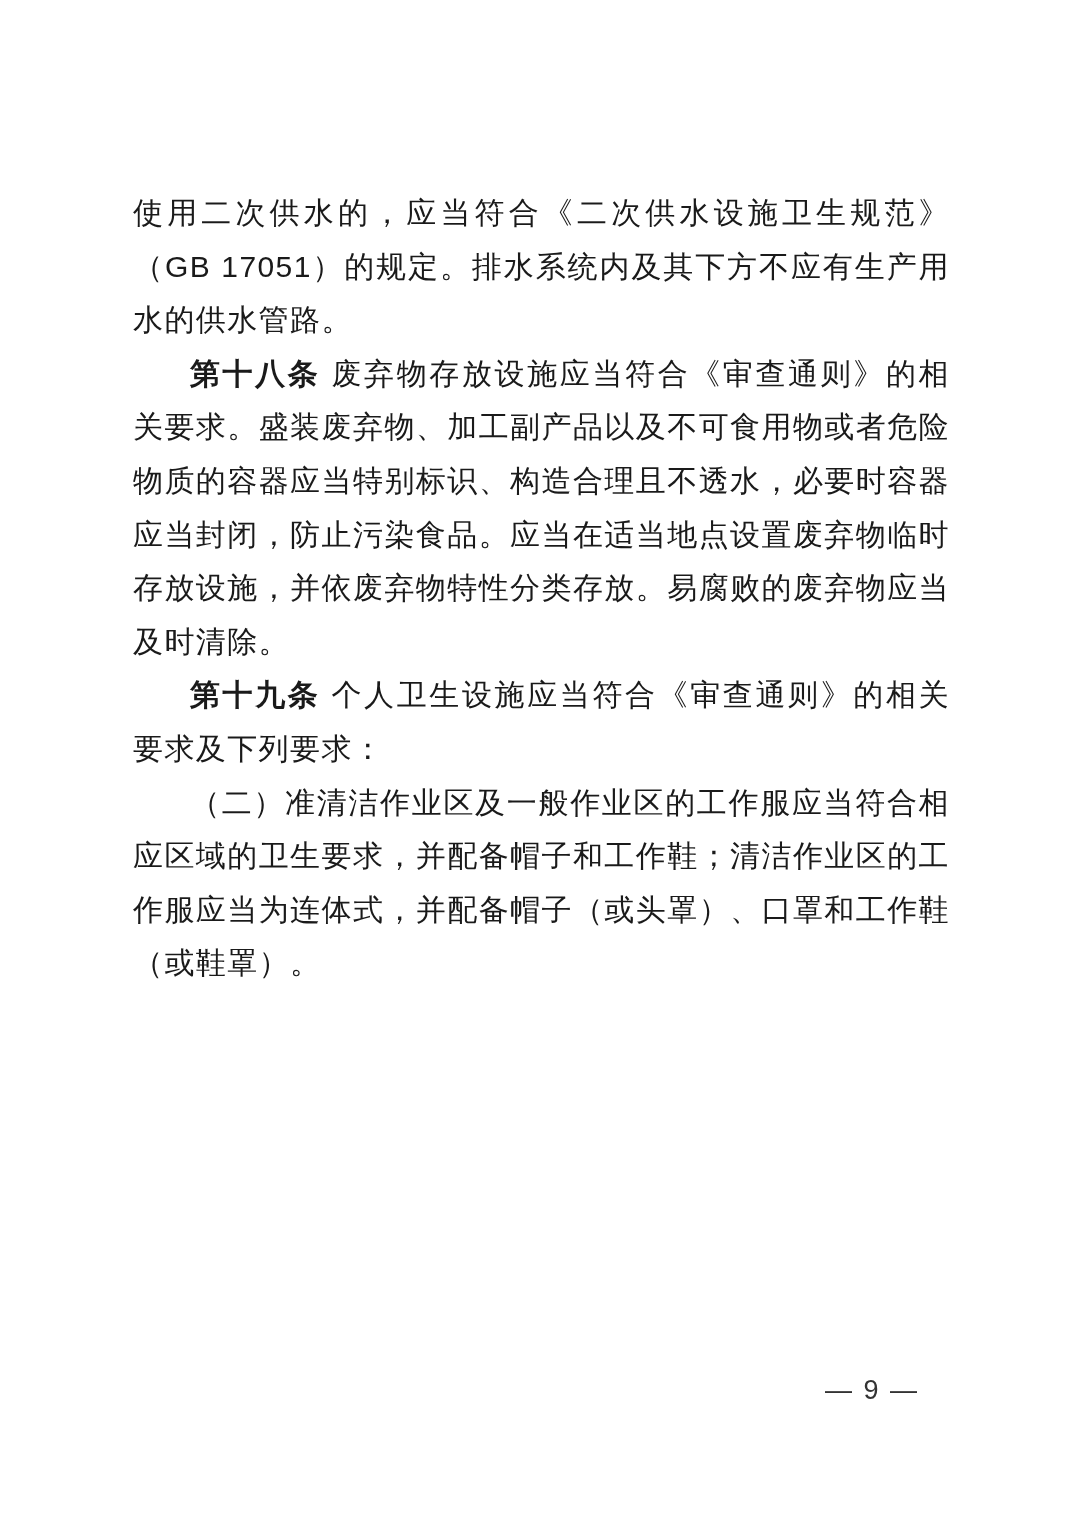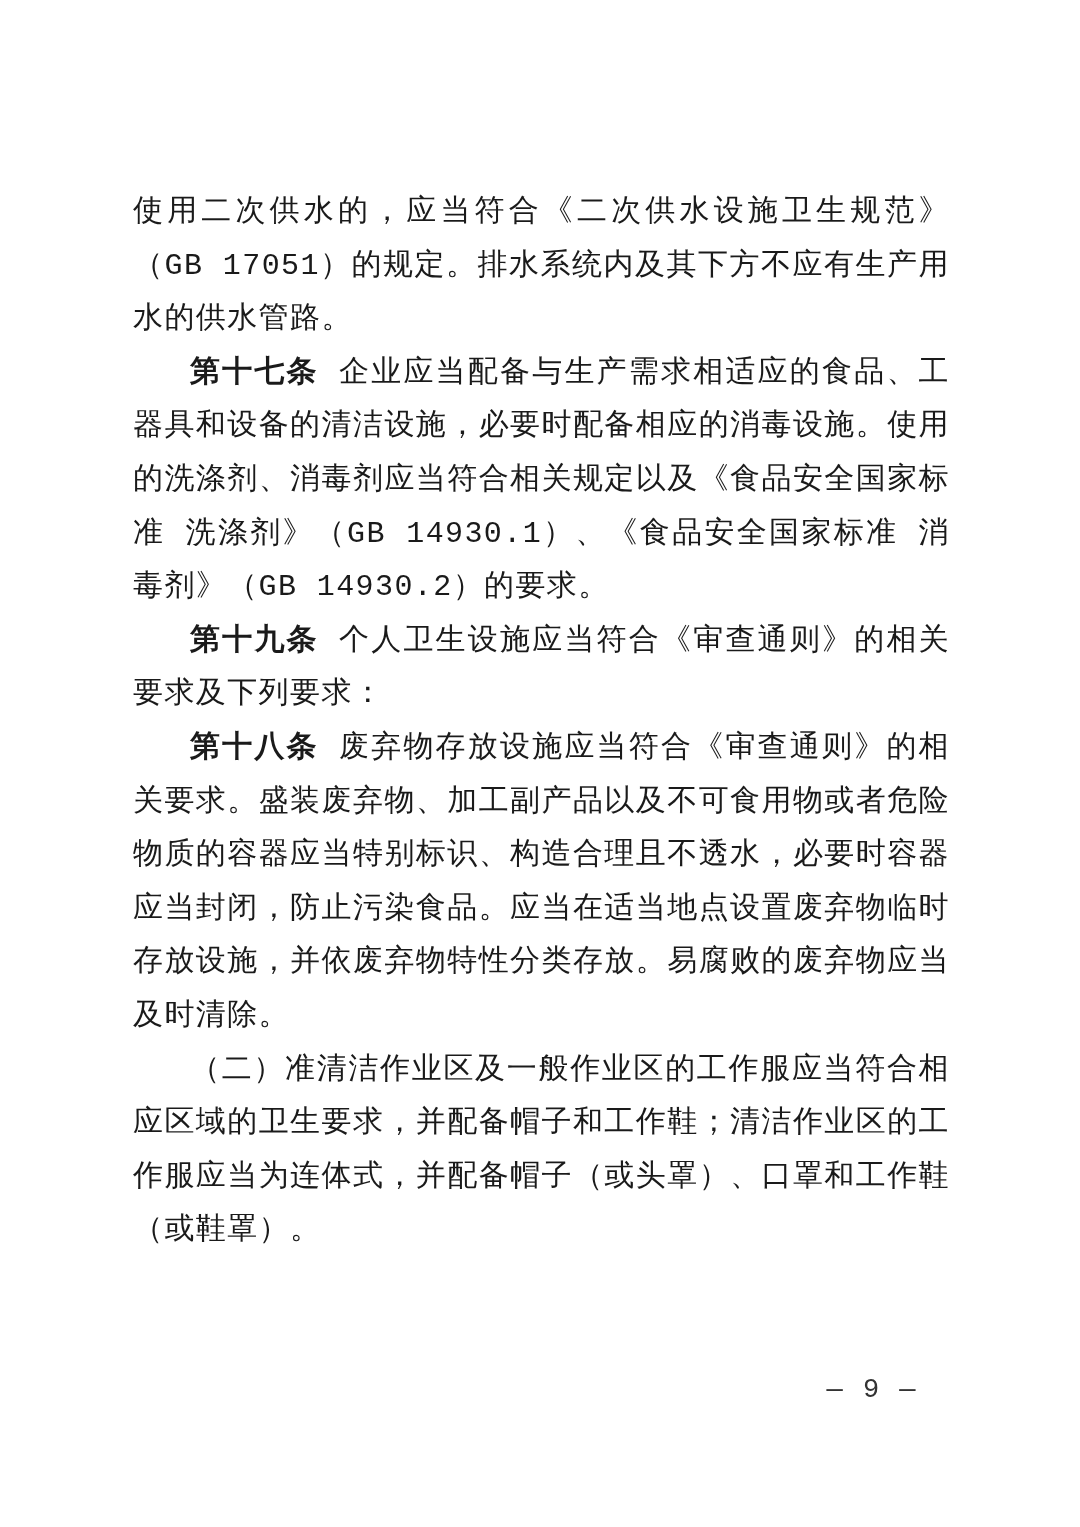--- a/index.html
+++ b/index.html
@@ -6,21 +6,21 @@
     margin: 0;
     padding: 0;
     background: #ffffff;
   }
   .page {
     position: relative;
     width: 1080px;
     height: 1527px;
     background: #ffffff;
     overflow: hidden;
-    font-family: Liberation Mono, monospace;
+    font-family: Liberation Sans, sans-serif;
     color: #1a1a1a;
   }
   .content {
     position: absolute;
     left: 133px;
     top: 186px;
     width: 817px;
     font-size: 30px;
     line-height: 53.6px;
     letter-spacing: 1.4px;
@@ -51,21 +51,20 @@
     letter-spacing: 2px;
     color: #333333;
   }
 </style>
 </head>
 <body>
 
 <div class="page">
   <div class="content">
       <p class="para"><span class="run">使用二次供水的，应当符合《二次供水设施卫生规范》（GB 17051）的规定。排水系统内及其下方不应有生产用水的供水管路。</span></p>
-      <p class="para indent"><span class="run bold">第十七条</span><span class="run"> 企业应当配备与生产需求相适应的食品、工器具和设备的清洁设施，必要时配备相应的消毒设施。使用的洗涤剂、消毒剂应当符合相关规定以及《食品安全国家标准 洗涤剂》（GB 14930.1）、《食品安全国家标准 消毒剂》（GB 14930.2）的要求。</span></p>
+      <p class="para indent"><span class="run bold">第十八条</span><span class="run"> 废弃物存放设施应当符合《审查通则》的相关要求。盛装废弃物、加工副产品以及不可食用物或者危险物质的容器应当特别标识、构造合理且不透水，必要时容器应当封闭，防止污染食品。应当在适当地点设置废弃物临时存放设施，并依废弃物特性分类存放。易腐败的废弃物应当及时清除。</span></p>
       <p class="para indent"><span class="run bold">第十九条</span><span class="run"> 个人卫生设施应当符合《审查通则》的相关要求及下列要求：</span></p>
-      <p class="para indent"><span class="run bold">第十八条</span><span class="run"> 废弃物存放设施应当符合《审查通则》的相关要求。盛装废弃物、加工副产品以及不可食用物或者危险物质的容器应当特别标识、构造合理且不透水，必要时容器应当封闭，防止污染食品。应当在适当地点设置废弃物临时存放设施，并依废弃物特性分类存放。易腐败的废弃物应当及时清除。</span></p>
       <p class="para indent"><span class="run">（二）准清洁作业区及一般作业区的工作服应当符合相应区域的卫生要求，并配备帽子和工作鞋；清洁作业区的工作服应当为连体式，并配备帽子（或头罩）、口罩和工作鞋（或鞋罩）。</span></p>
     </div>
   <div class="footer">
     <span>— 9 —</span>
   </div>
 </div>
 
 </body></html>

